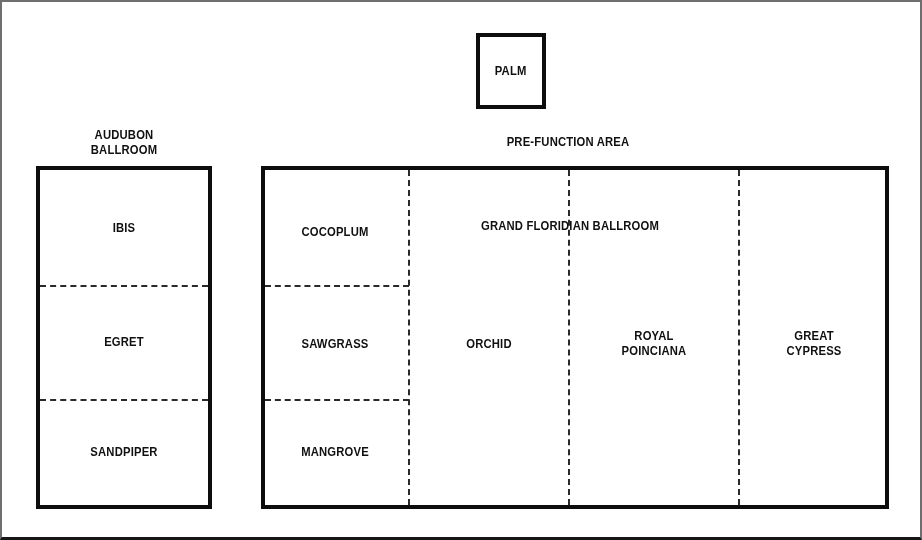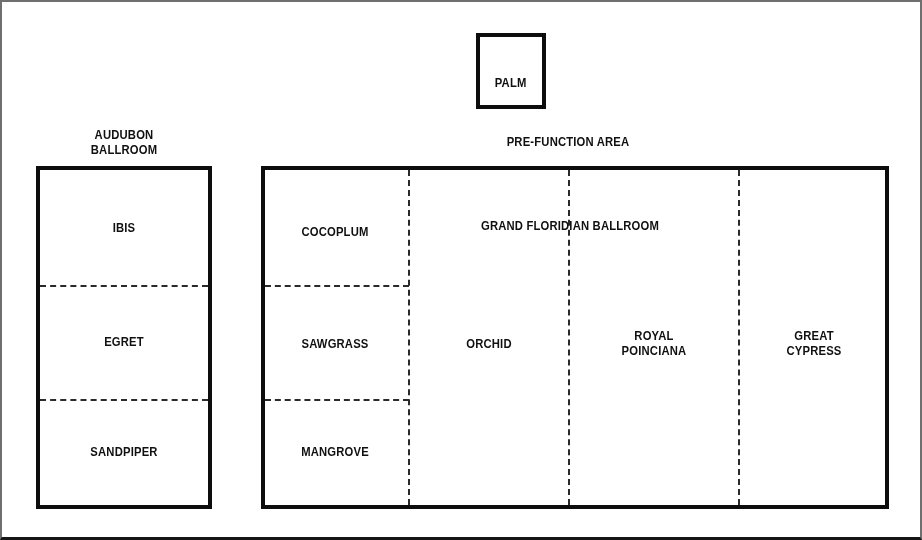--- a/index.html
+++ b/index.html
@@ -36,21 +36,21 @@
     height:0;
     border-top:2px dashed #2a2a2a;
   }
   .vdash{
     position:absolute;
     width:0;
     border-left:2px dashed #2a2a2a;
   }
   .palm-inner{
     width:100%;height:100%;
-    display:flex;align-items:center;justify-content:center;margin-top:12px;
+    display:flex;align-items:center;justify-content:center;
   }
 </style>
 </head>
 <body>
 
 <div class="canvas">
 
   <div class="box" style="left:474px;top:31px;width:70px;height:76px;">
     <div class="palm-inner">
       <span class="lbl" style="position:static;transform:scaleX(0.9);">PALM</span>

